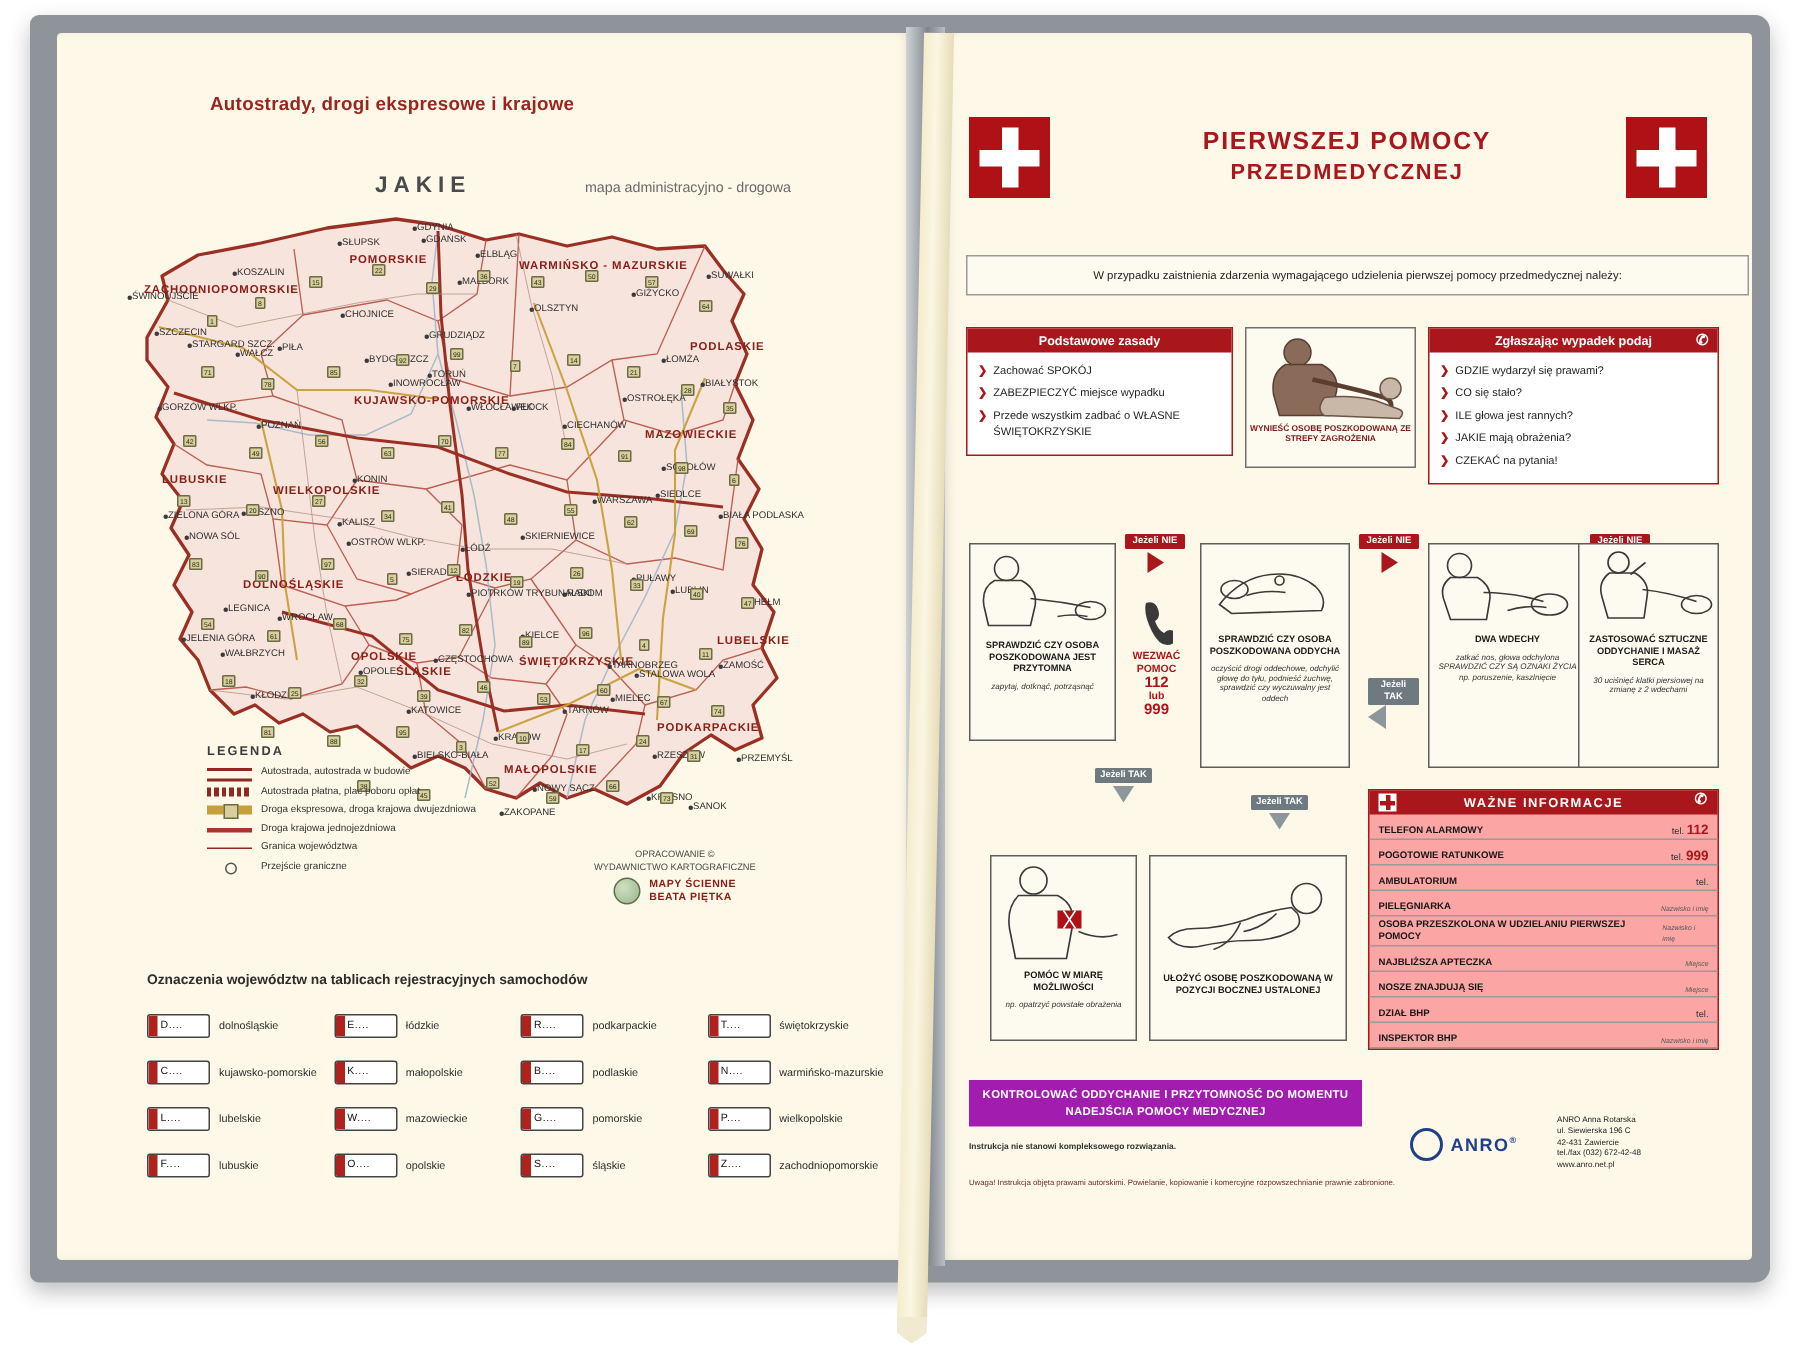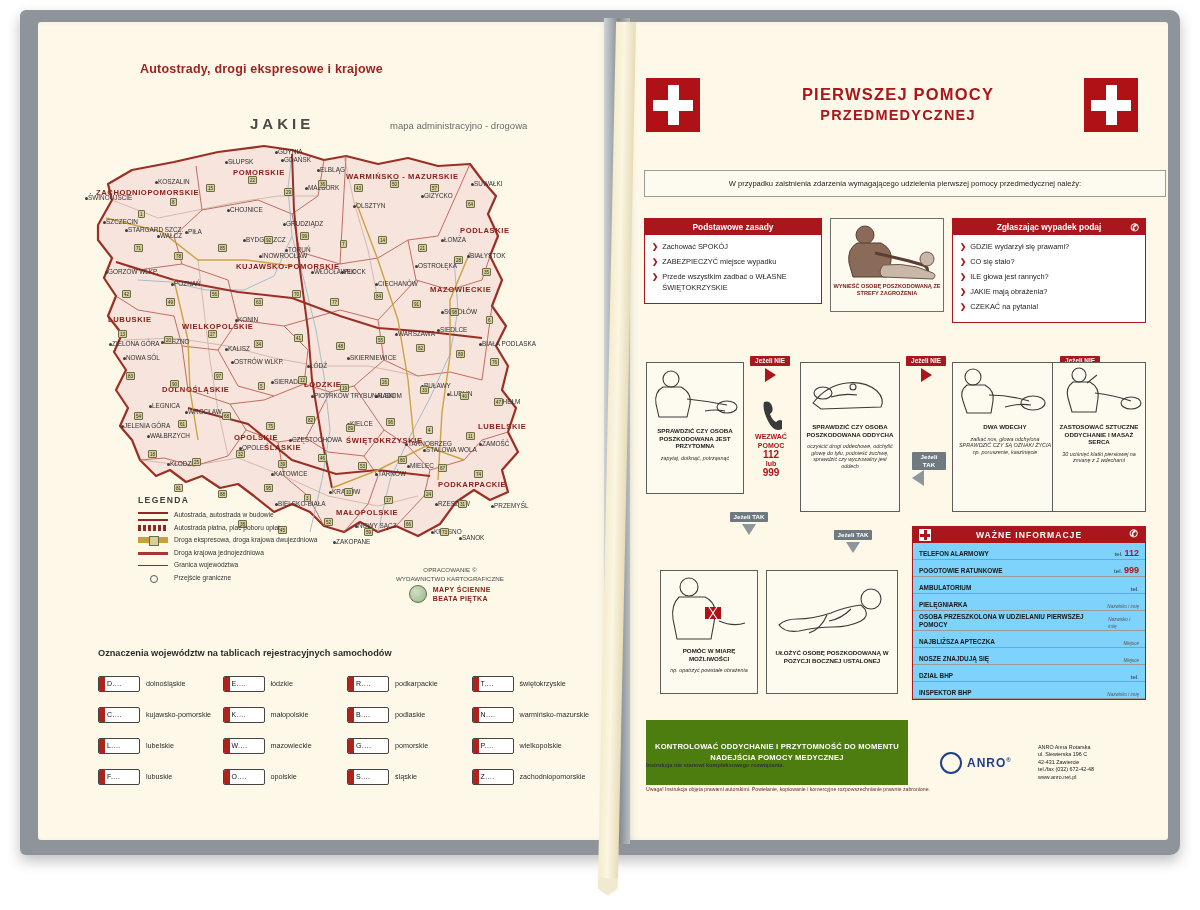--- a/index.html
+++ b/index.html
@@ -121,32 +121,32 @@
   .nie .lab{background:#a9161b;color:#fff;font-size:6.4px;font-weight:bold;padding:1px 3px;line-height:8px;border-radius:1px}
   .arrow-r{width:0;height:0;border-left:11px solid #a9161b;border-top:7px solid transparent;border-bottom:7px solid transparent;margin:2px auto 0}
   .tak{position:absolute;text-align:center}
   .tak .lab{background:#6f7a80;color:#fff;font-size:6.2px;font-weight:bold;padding:1px 3px;line-height:8px;border-radius:1px}
   .arrow-d{width:0;height:0;border-top:11px solid #8d969b;border-left:7px solid transparent;border-right:7px solid transparent;margin:2px auto 0}
   .arrow-l{width:0;height:0;border-right:12px solid #8d969b;border-top:8px solid transparent;border-bottom:8px solid transparent}
 
   .wezwac{position:absolute;text-align:center;font-size:7px;color:#a9161b;font-weight:bold;line-height:9px}
   .wezwac .num{font-size:10px}
 
-  .infobox{position:absolute;border:1.4px solid #a9161b;background:#7dd3fc;}
+  .infobox{position:absolute;border:1.4px solid #a9161b;background:#fca5a5;}
   .infobox .hd{background:#a9161b;color:#fff;display:flex;align-items:center;justify-content:center;gap:8px;
                font-size:8.6px;font-weight:bold;letter-spacing:1px;padding:3px 0;position:relative}
   .inforow{display:flex;justify-content:space-between;align-items:flex-end;border-bottom:.8px solid #9a9a9a;
            padding:2px 6px 1px;font-size:6.4px;color:#161616;min-height:13px}
   .inforow .lbl{font-weight:bold;line-height:8px}
   .inforow .val{font-size:6.2px;color:#333}
   .inforow .val b{font-size:9px;color:#a9161b}
   .inforow .hint{font-size:4.6px;font-style:italic;color:#555}
 
-  .footbar{position:absolute;background:#4d7c0f;color:#fff;font-size:7.6px;font-weight:bold;
-           text-align:center;line-height:10.5px;padding:22px 6px;letter-spacing:.2px}
+  .footbar{position:absolute;background:#a21caf;color:#fff;font-size:7.6px;font-weight:bold;
+           text-align:center;line-height:10.5px;padding:5px 6px;letter-spacing:.2px}
   .footnote{position:absolute;font-size:5.6px;color:#333;font-weight:bold}
   .footnote2{position:absolute;font-size:5.2px;color:#6a2a26}
 
   .anro{position:absolute;display:flex;align-items:center;gap:5px}
   .anro .ring{width:18px;height:18px;border:2.4px solid #1f3f8a;border-radius:50%}
   .anro .nm{font-size:12px;font-weight:bold;color:#1f3f8a;letter-spacing:1px}
   .anro .reg{font-size:6px;color:#1f3f8a;vertical-align:super}
   .anro-addr{position:absolute;font-size:5.4px;color:#222;line-height:7.4px}
 
   .phone-ico{font-size:10px;line-height:10px}

